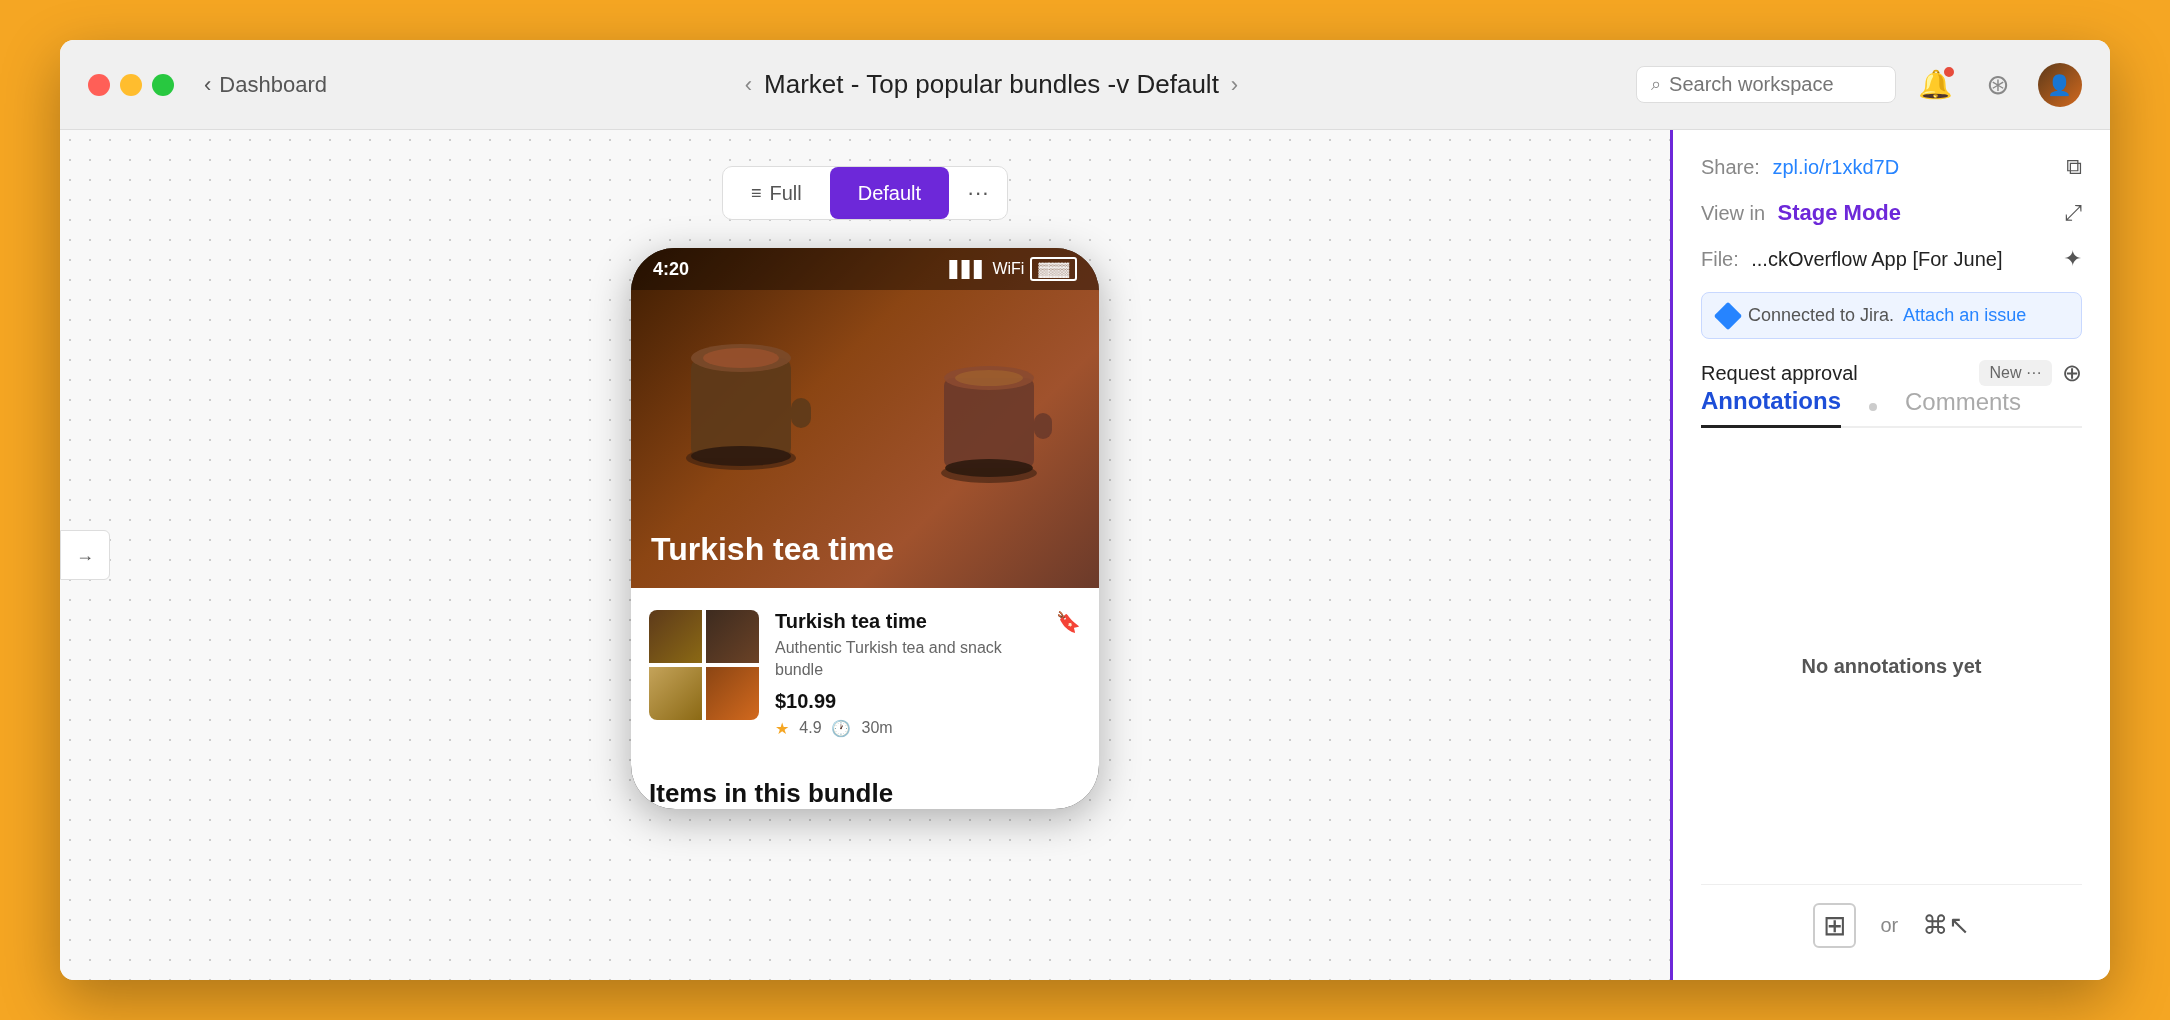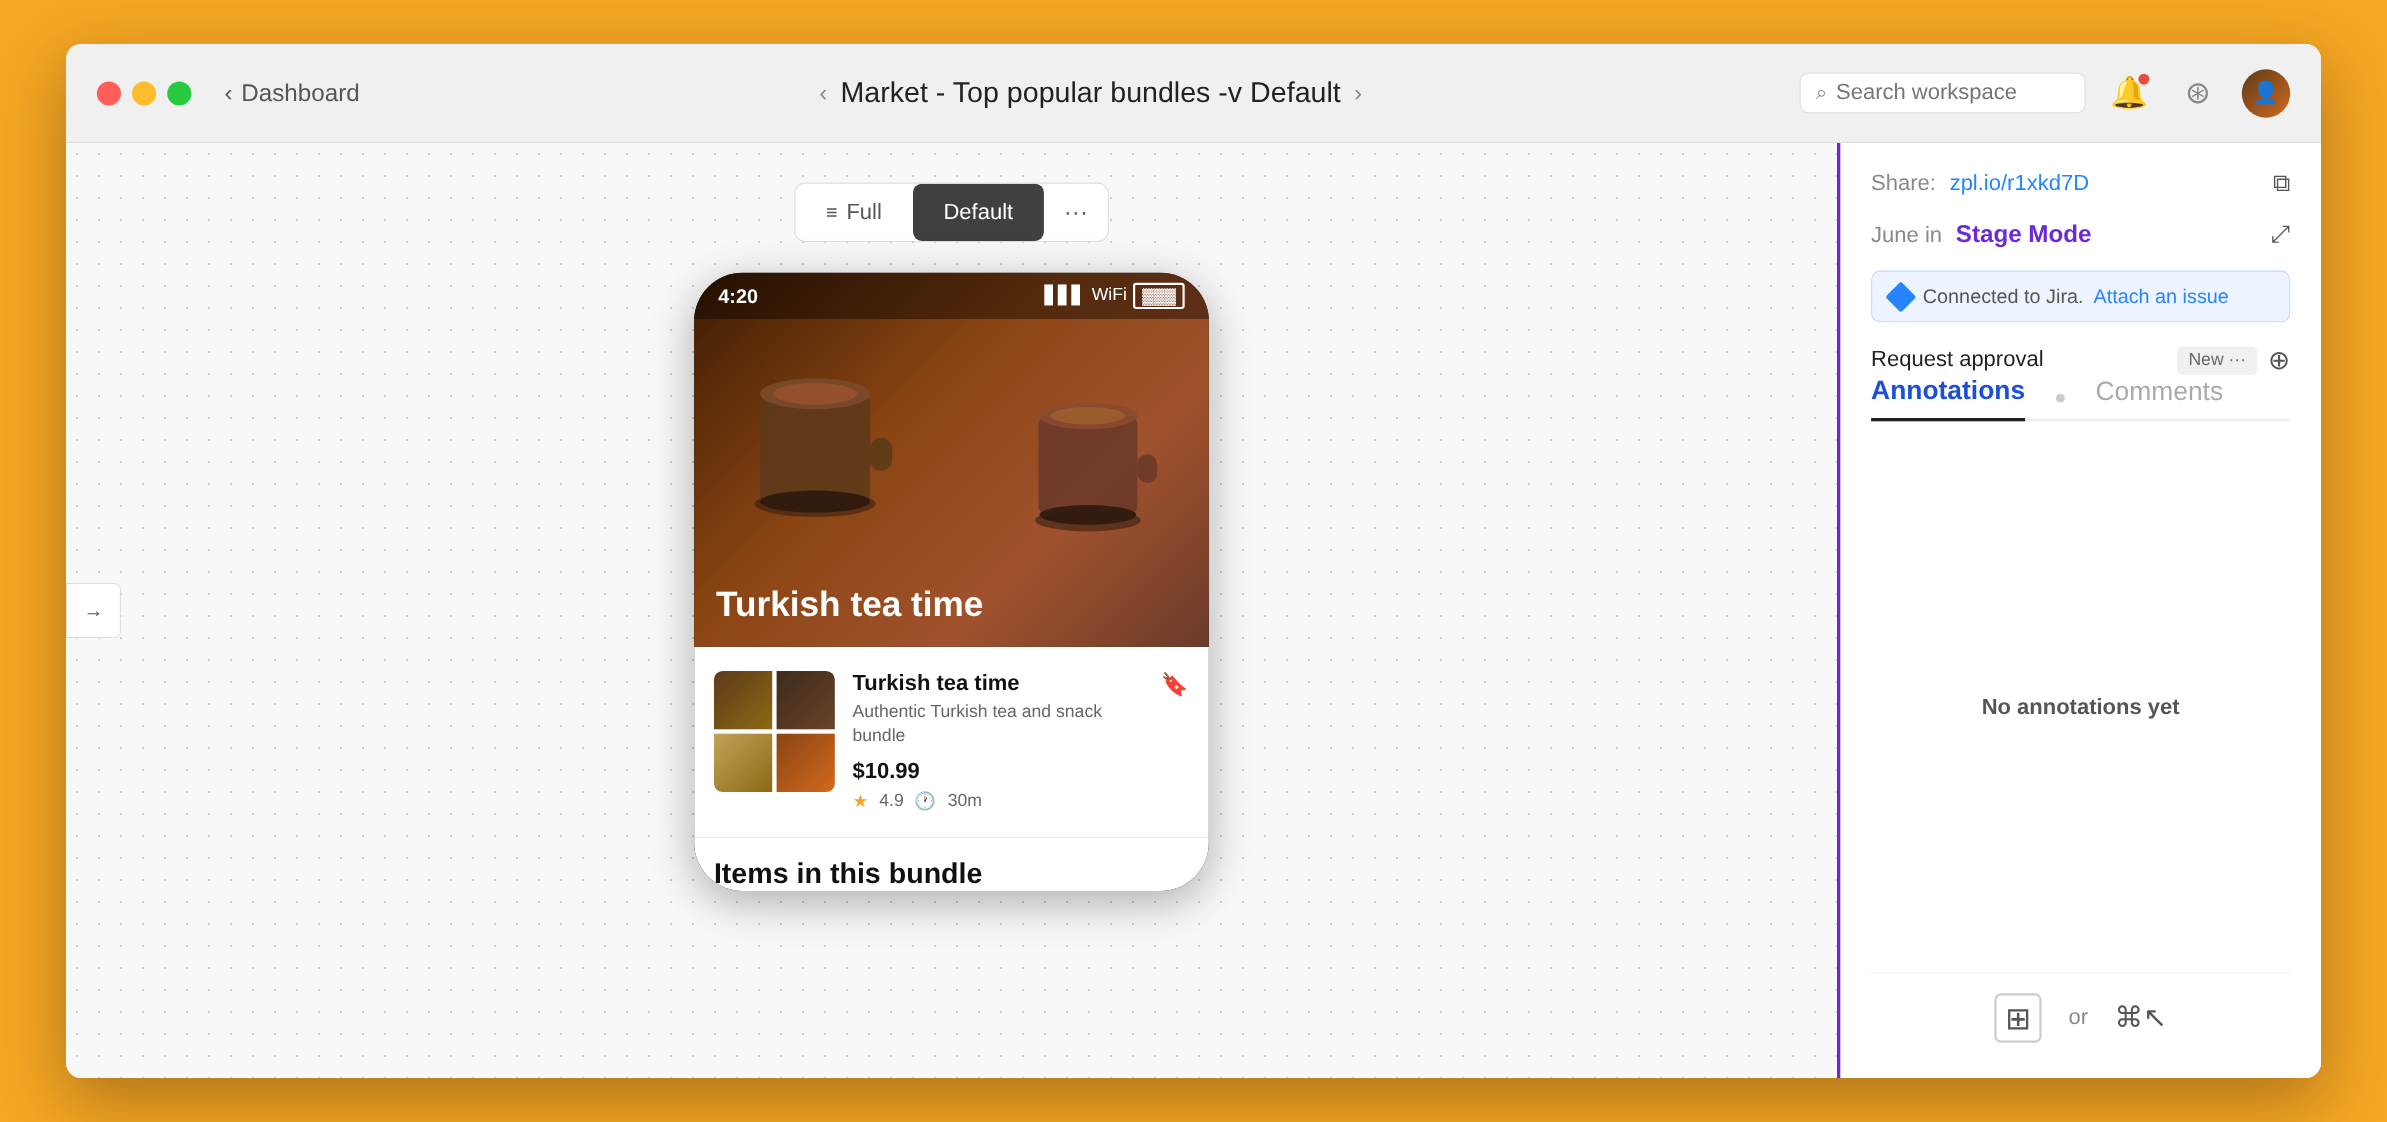--- a/index.html
+++ b/index.html
@@ -181,21 +181,21 @@
       border: none;
       background: transparent;
       cursor: pointer;
       font-size: 20px;
       color: #555;
       display: flex;
       align-items: center;
       gap: 8px;
     }
     .view-btn.active {
-      background: #404040;
+      background: #6d28d9;
       color: #fff;
       border-radius: 8px;
     }
     .view-btn-dots {
       padding: 0 18px;
       height: 100%;
       border: none;
       background: transparent;
       cursor: pointer;
       font-size: 22px;
@@ -648,26 +648,33 @@
       <div class="info-row">
         <span>
           <span class="info-label">Share:</span>
           <span class="info-link" style="margin-left:8px;">zpl.io/r1xkd7D</span>
         </span>
         <span class="icon-sm">⧉</span>
       </div>
 
       <div class="info-row">
         <span>
-          <span class="info-label">June in</span>
+          <span class="info-label">View in</span>
           <span class="stage-mode" style="margin-left:8px;">Stage Mode</span>
         </span>
         <span class="icon-sm">⤢</span>
       </div>
 
+      <div class="info-row">
+        <span>
+          <span class="info-label">File:</span>
+          <span class="info-value" style="margin-left:8px;">...ckOverflow App [For June]</span>
+        </span>
+        <span class="icon-sm">✦</span>
+      </div>
 
       <div class="jira-badge">
         <div class="jira-diamond"></div>
         <span class="jira-text">
           <span>Connected to Jira.</span>
           <span class="jira-link" style="margin-left:4px;">Attach an issue</span>
         </span>
       </div>
 
       <div class="approval-row">

